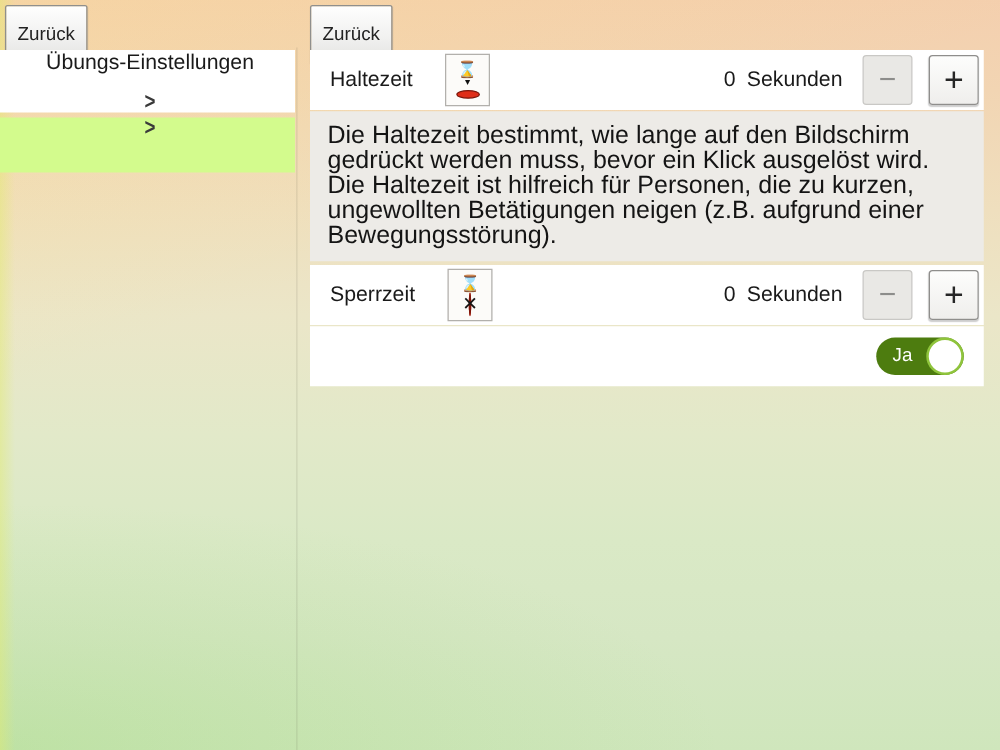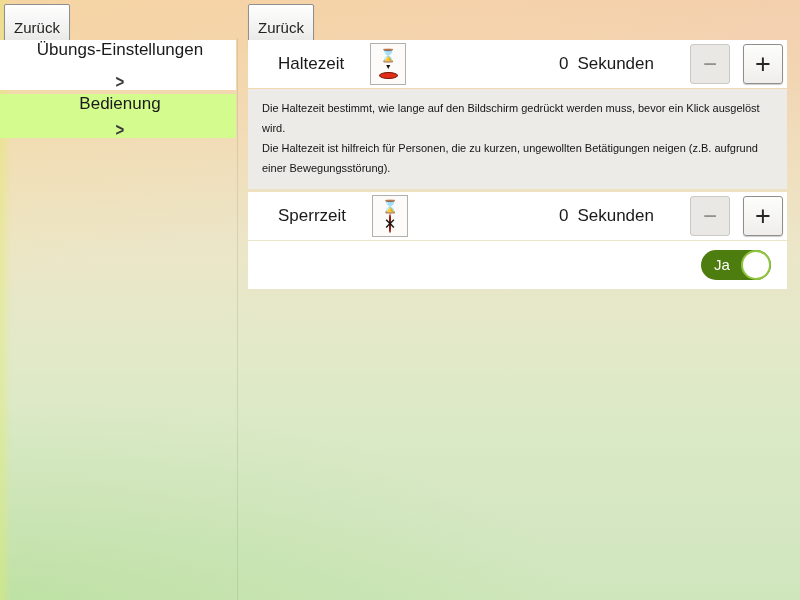--- a/index.html
+++ b/index.html
@@ -49,21 +49,21 @@
     position: absolute; left: 240px; top: 0; width: 560px; height: 38px;
     display: flex; align-items: center; justify-content: center;
     font-size: 18px; color: #161616;
   }
 
   
   .content { position: absolute; left: 248px; top: 40px; width: 539px; }
 
   .row {
     background: #ffffff; height: 48px; margin-bottom: 1px;
-    display: flex; align-items: center; padding: 0 4px 0 30px;
+    display: flex; align-items: center; padding: 0 4px 0 16px;
   }
   .row-label { font-size: 17px; }
   .spacer { flex: 1; }
 
   .setting-icon {
     width: 36px; height: 42px; margin-left: 26px;
     border: 1px solid #b2b0ac; background: #fcfbf9;
     display: flex; flex-direction: column; align-items: center; justify-content: center;
     line-height: 1;
   }
@@ -72,41 +72,41 @@
   .red-btn {
     width: 19px; height: 7px; margin-top: 2px;
     background: #df2d18; border: 1px solid #7c150a; border-radius: 50%;
   }
   .crossed { position: relative; margin-top: 3px; }
   .crossed .cross {
     position: absolute; left: 50%; top: 50%; transform: translate(-50%,-54%);
     font-size: 15px; font-weight: 700; color: #141414;
   }
 
-  .value { font-size: 17px; margin-right: 36px; white-space: nowrap; }
+  .value { font-size: 17px; margin-right: 16px; white-space: nowrap; }
   .value .unit { margin-left: 9px; }
 
   .stepper {
     width: 40px; height: 40px; border-radius: 3px;
     display: flex; align-items: center; justify-content: center;
     cursor: pointer;
   }
   .stepper.minus {
     background: #e9e8e5; border: 1px solid #c9c8c5;
     color: #8d8d8b; font-size: 24px;
   }
   .stepper.plus {
     background: linear-gradient(180deg, #fdfdfc 0%, #efeeec 100%);
     border: 1px solid #8f8e8c; box-shadow: 0 1px 1px rgba(0,0,0,0.2);
     color: #262626; font-size: 27px; margin-left: 13px; font-weight: 400;
   }
 
   .desc {
     background: #edebe7; padding: 9px 14px 11px 14px; margin-bottom: 3px;
-    font-size: 11px; line-height: 20px; color: #141414;
+    font-size: 20px; line-height: 20px; color: #141414;
     white-space: pre-line;
   }
   .desc.last { margin-bottom: 0; }
 
   
   .toggle {
     width: 70px; height: 30px; border-radius: 15px;
     background: #4d7c0f; position: relative; margin-right: 12px;
     cursor: pointer; flex: none;
   }
@@ -127,21 +127,20 @@
   <div class="v-divider"></div>
 
   <div class="btn-back left">Zurück</div>
 
   <div class="menu">
     <div class="menu-item">
       <span class="mi-label">Übungs-Einstellungen</span>
       <span class="chevron">&gt;</span>
     </div>
     <div class="menu-item selected">
-      <span class="mi-label">Bedienung</span>
       <span class="chevron">&gt;</span>
     </div>
   </div>
 
   <div class="btn-back right">Zurück</div>
 
   <div class="content">
 
     <div class="row">
       <span class="row-label">Haltezeit</span>

